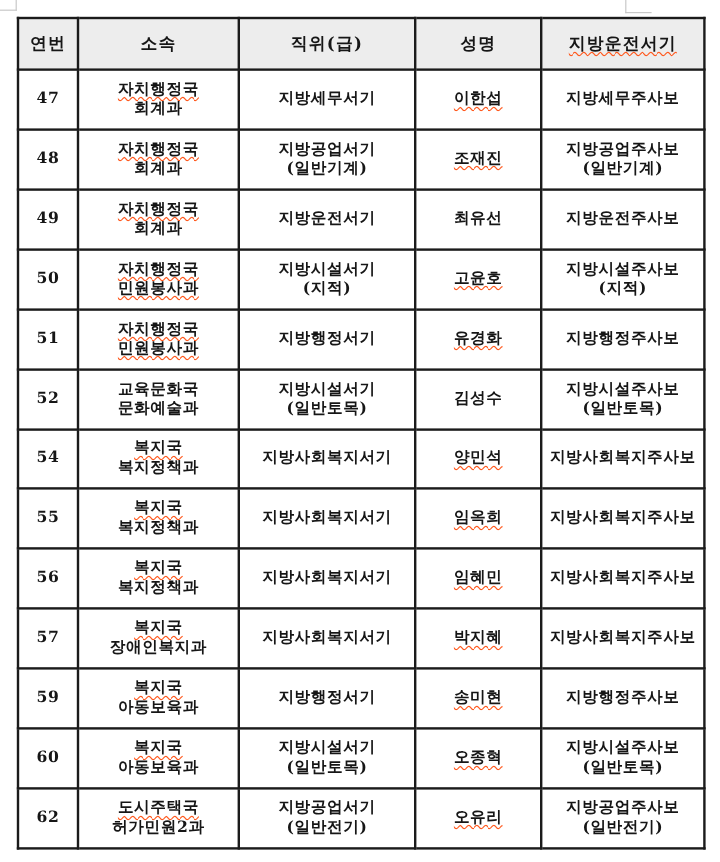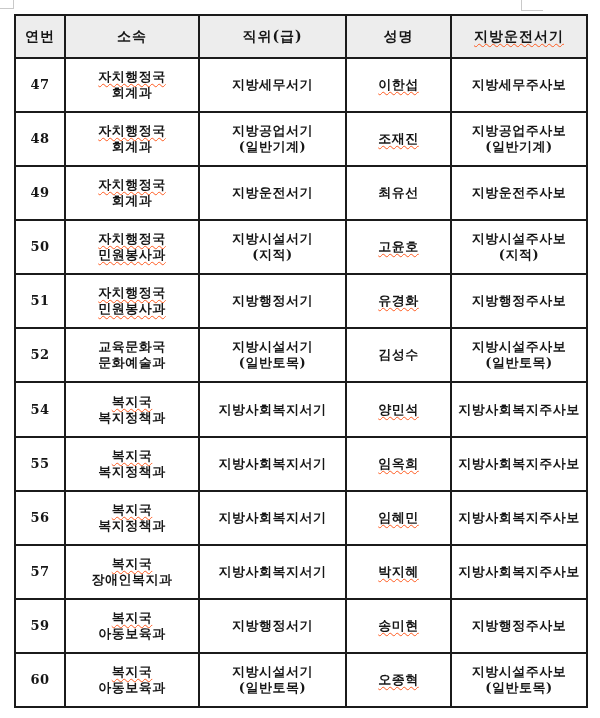--- a/index.html
+++ b/index.html
@@ -280,16 +280,32 @@
             <span class="line">(일반토목)</span>
           </td>
     <td class="c-name"><span class="sq">오종혁</span></td>
     <td class="c-target">
             <span class="line">지방시설주사보</span>
             <span class="line">(일반토목)</span>
           </td>
   </tr>
 
 
+  <tr>
+    <td class="c-no">62</td>
+    <td class="c-dept">
+            <span class="line sq">도시주택국</span>
+            <span class="line">허가민원2과</span>
+          </td>
+    <td class="c-pos">
+            <span class="line">지방공업서기</span>
+            <span class="line">(일반전기)</span>
+          </td>
+    <td class="c-name"><span class="sq">오유리</span></td>
+    <td class="c-target">
+            <span class="line">지방공업주사보</span>
+            <span class="line">(일반전기)</span>
+          </td>
+  </tr>
 </tbody>
   </table>
 
 </div>
 
 </body></html>

